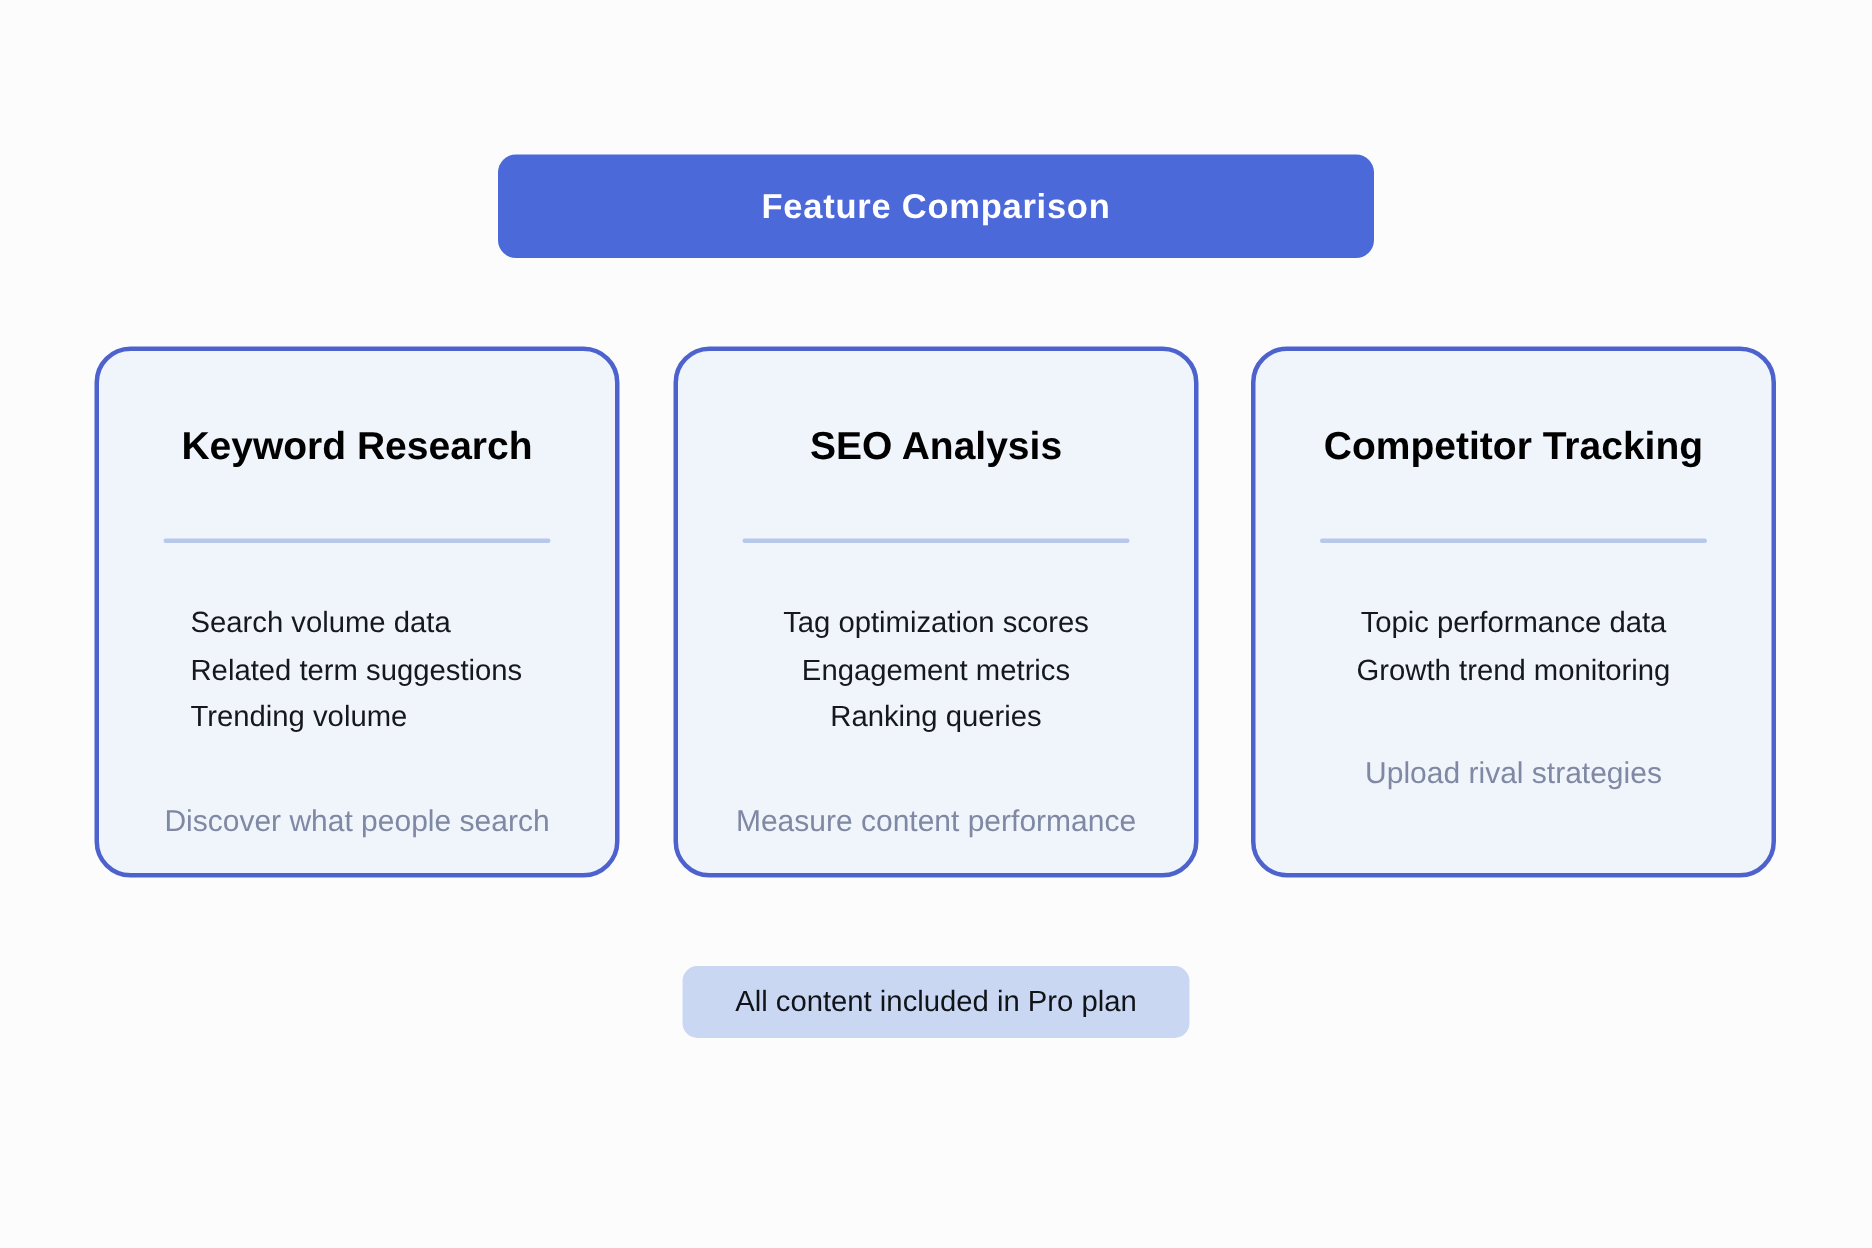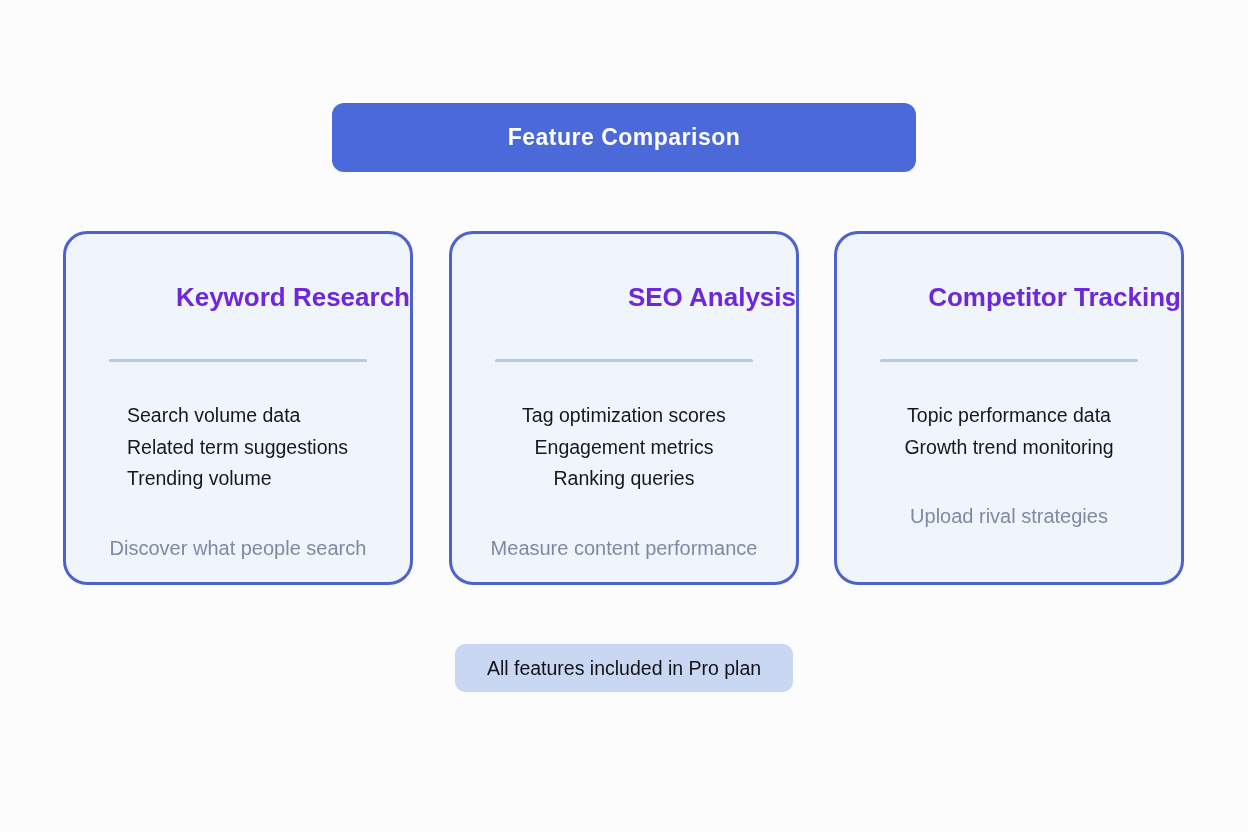--- a/index.html
+++ b/index.html
@@ -41,22 +41,22 @@
     border-radius:24px;
     padding-top:48px;
   }
   .card-1{left:63px;}
   .card-2{left:449px;}
   .card-3{left:834px;}
   .card-title{
     font-size:26px;
     font-weight:bold;
     line-height:30px;
-    text-align:right;
-    color:#6d28d9;
+    text-align:center;
+    color:#000000;
   }
   .divider{
     width:75%;
     height:3px;
     background:var(--divider);
     border-radius:2px;
     margin:47px auto 0;
   }
   .items{
     list-style:none;
@@ -121,14 +121,14 @@
   <h2 class="card-title">Competitor Tracking</h2>
   <div class="divider"></div>
   <ul class="items">
     <li>Topic performance data</li>
     <li>Growth trend monitoring</li>
   </ul>
   <div class="tagline">Upload rival strategies</div>
 </div>
 
 <div class="badge">
-  <span class="badge-text">All features included in Pro plan</span>
+  <span class="badge-text">All content included in Pro plan</span>
 </div>
 
 </body></html>

